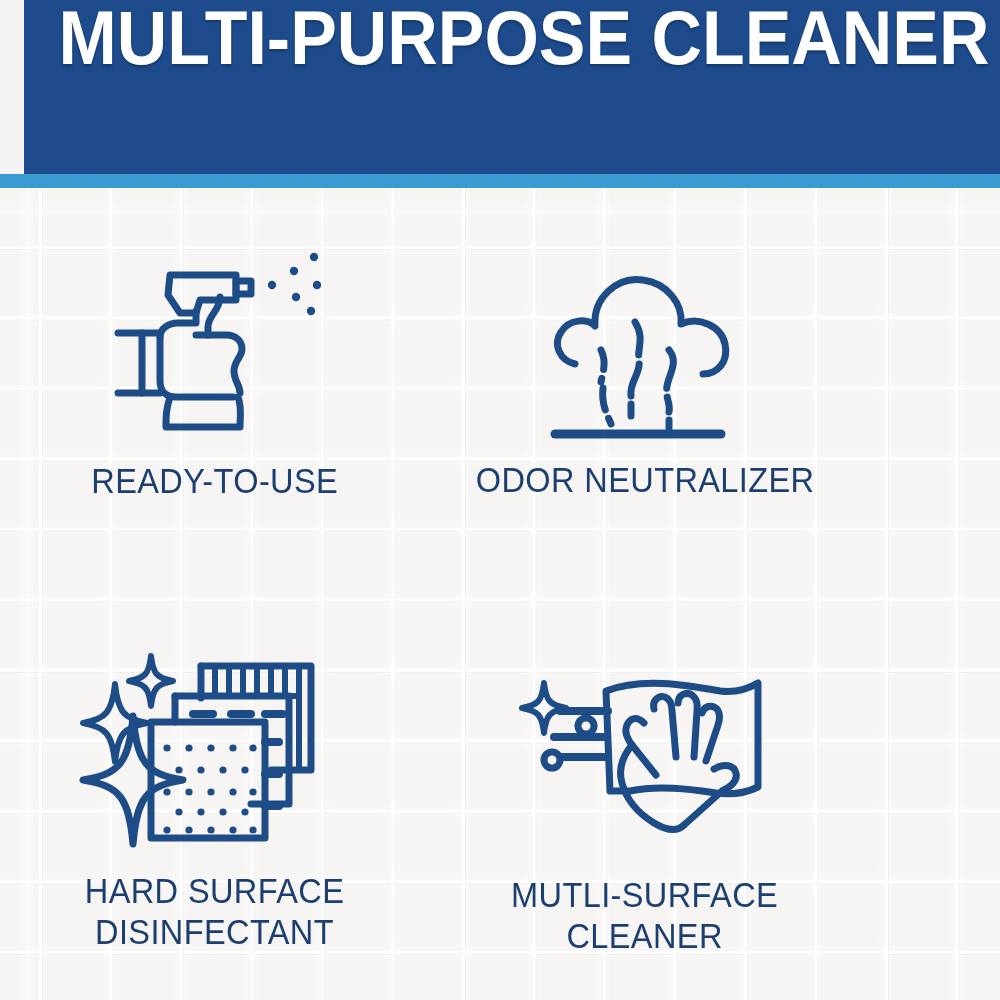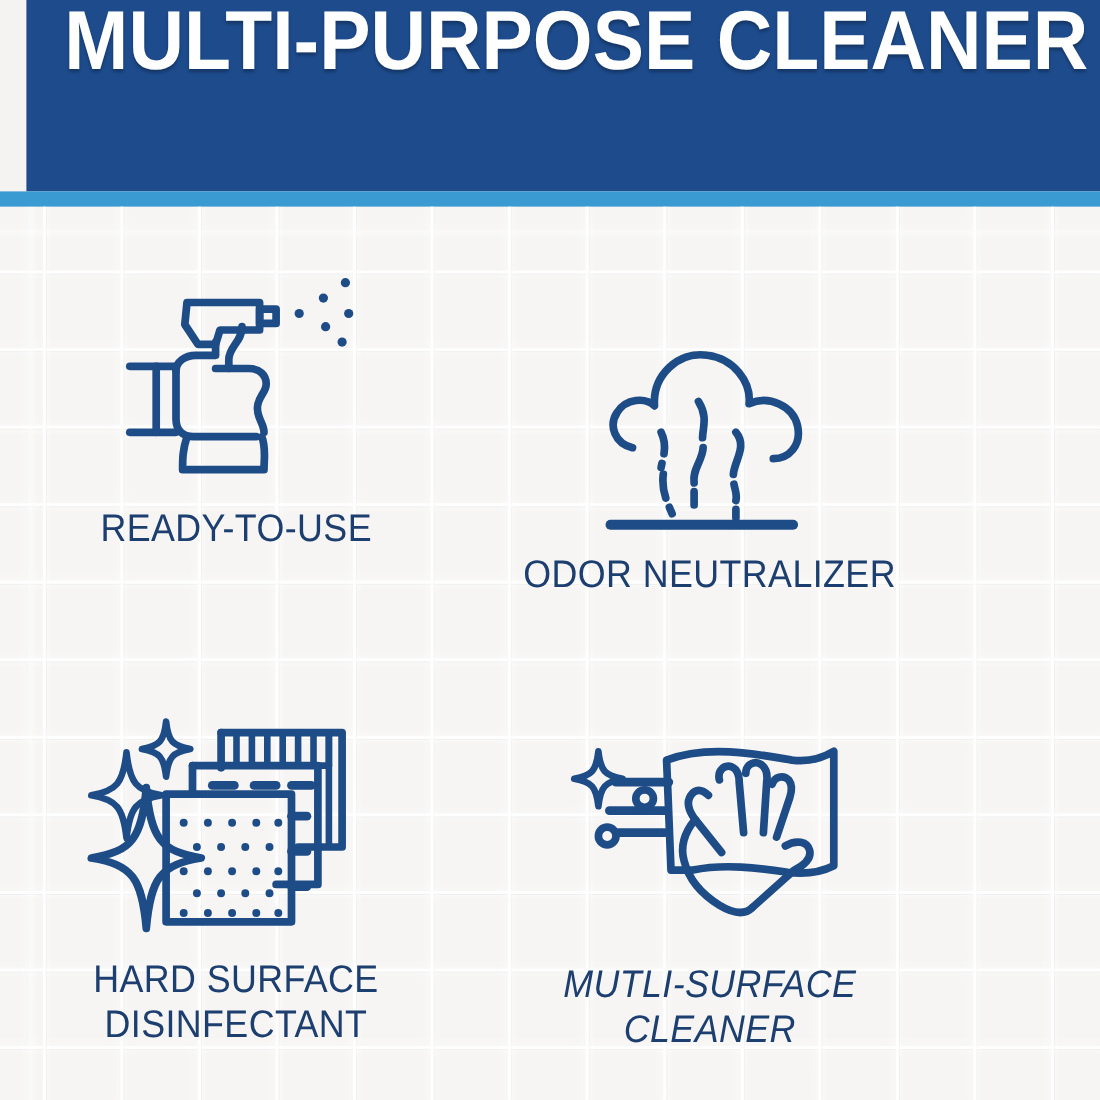--- a/index.html
+++ b/index.html
@@ -99,23 +99,23 @@
     grid-template-rows: 1fr 1fr;
   }
   .feature {
     position: relative;
     display: flex;
     flex-direction: column;
     align-items: center;
     justify-content: flex-start;
   }
   .feature-1 { padding-top: 52px; }
-  .feature-2 { padding-top: 115px; }
+  .feature-2 { padding-top: 72px; }
   .feature-3 { padding-top: 58px; }
-  .feature-4 { padding-top: 66px; font-style: italic; }
+  .feature-4 { padding-top: 66px; }
 
   .icon-box {
     width: 230px;
     height: 200px;
     display: flex;
     align-items: center;
     justify-content: center;
   }
   .icon-box-2 { height: 185px; }
   .icon-box svg { display: block; overflow: visible; }

